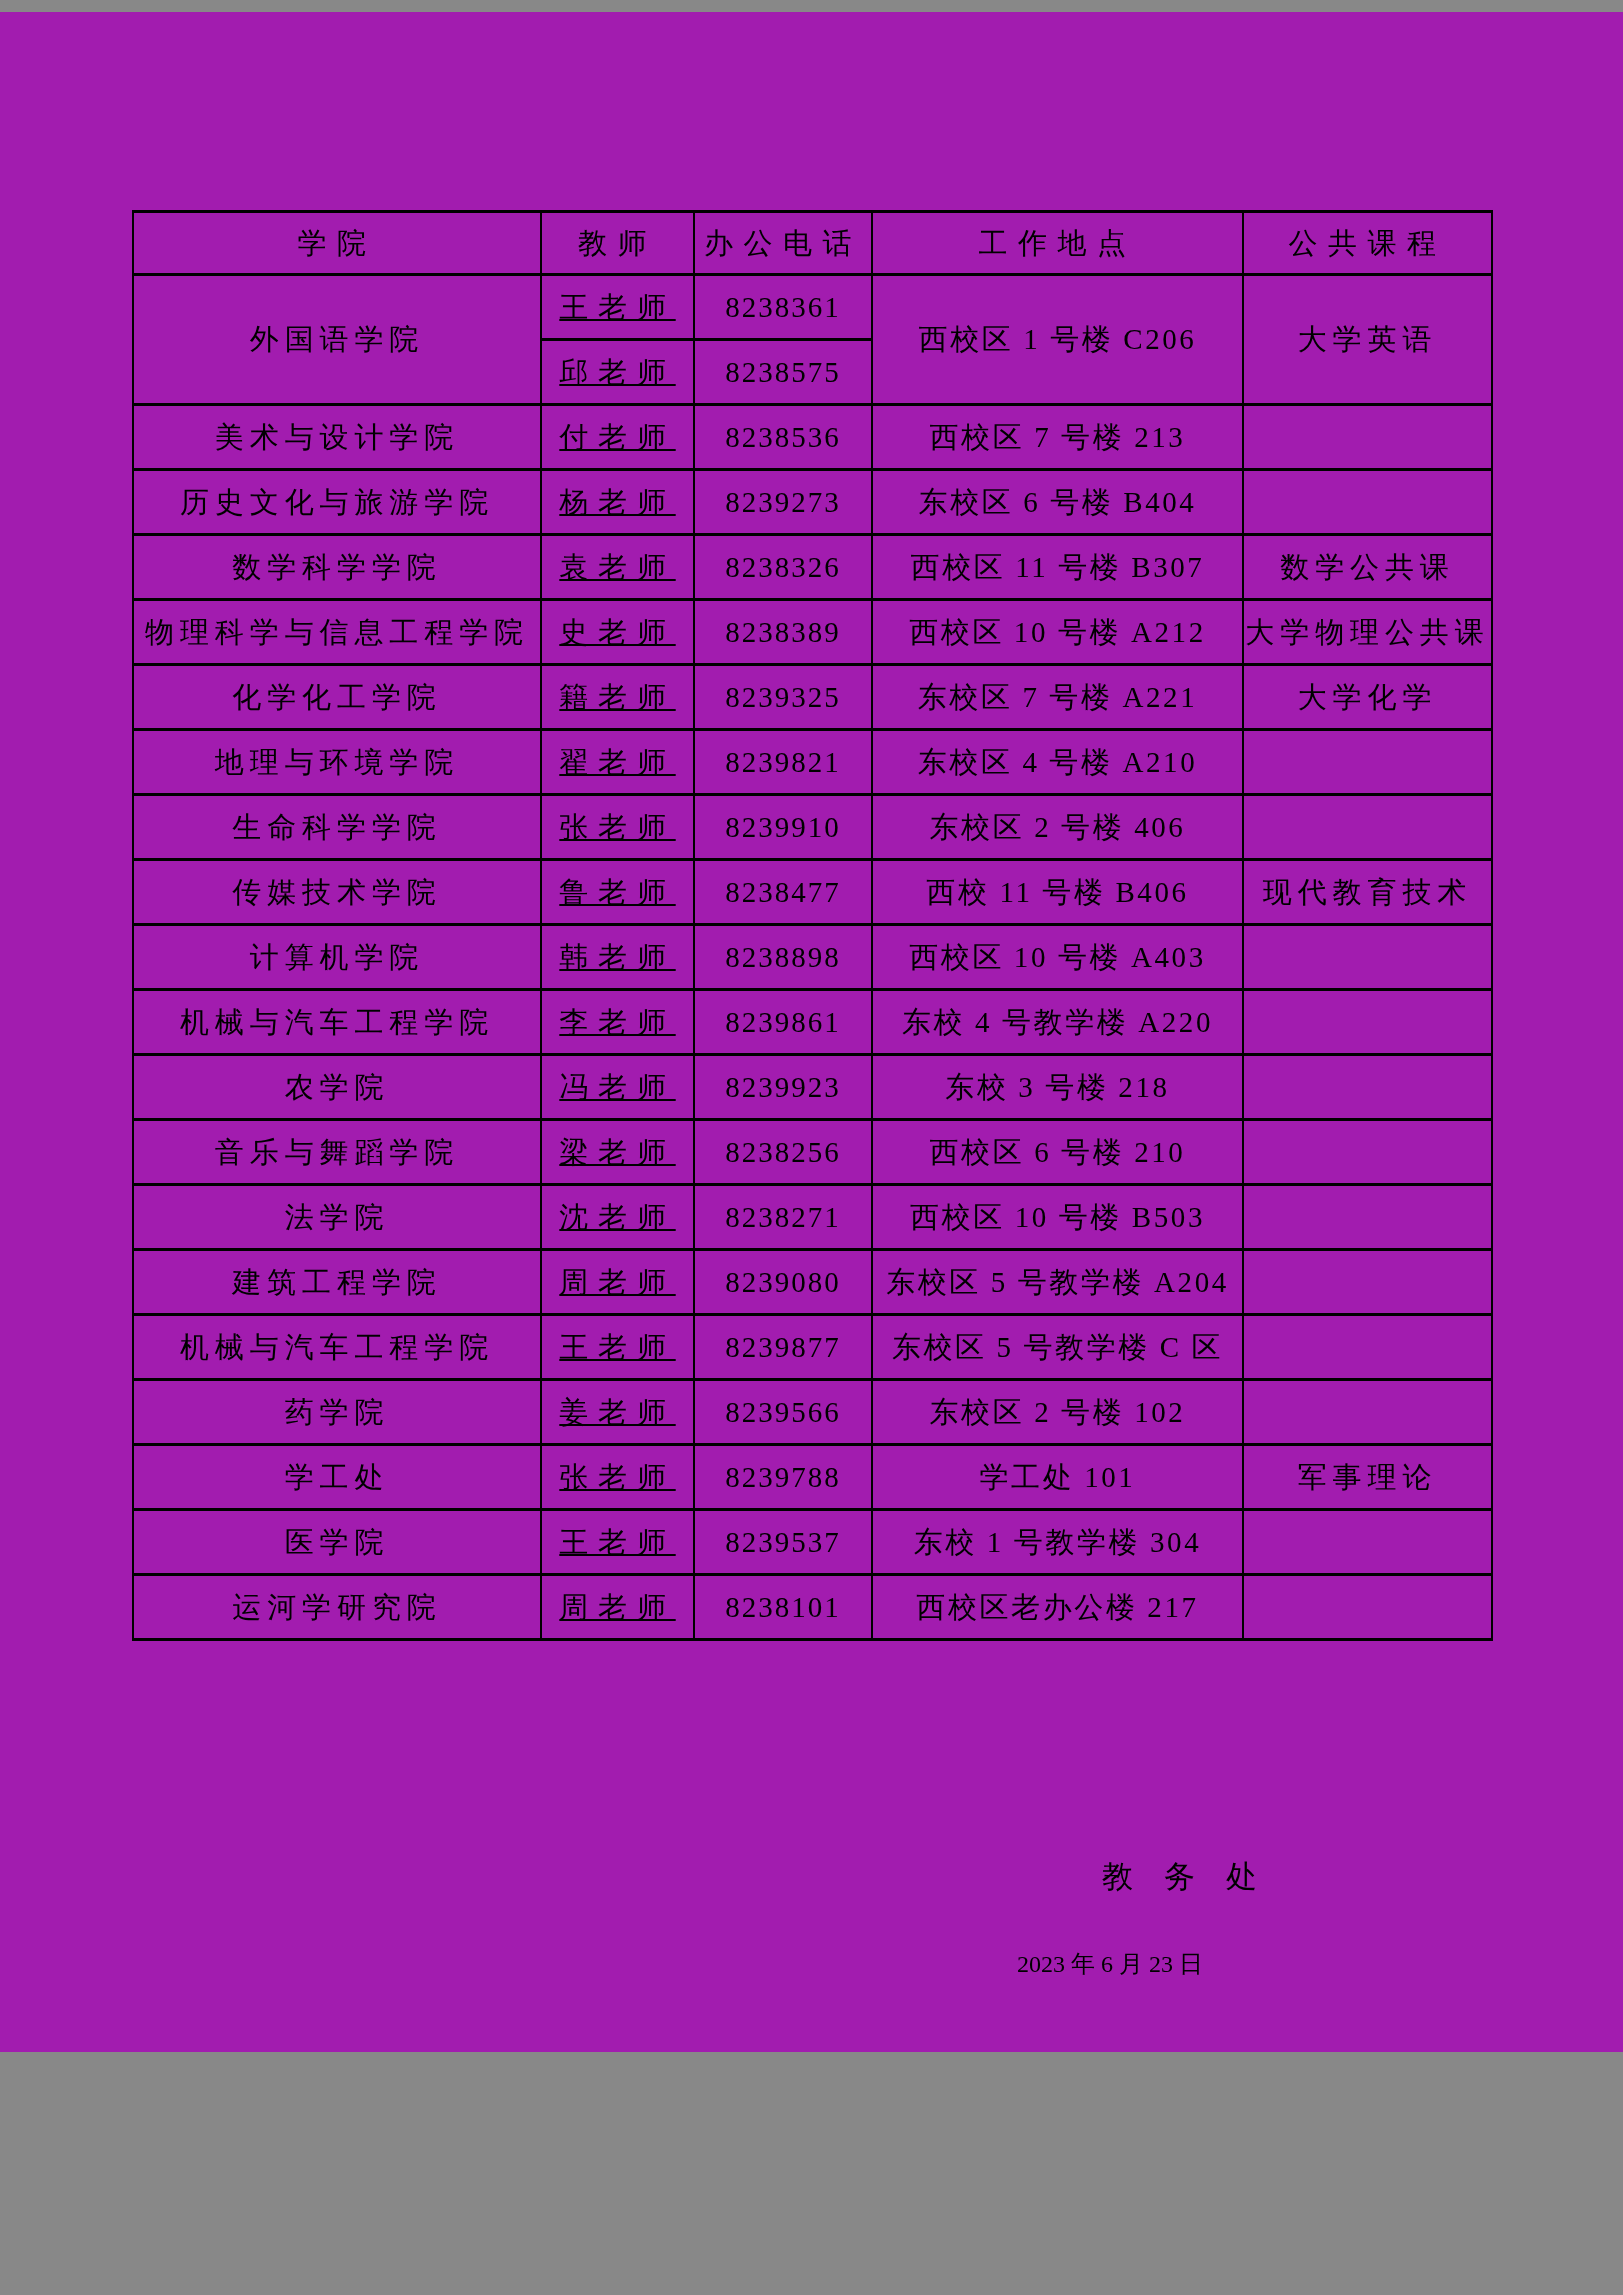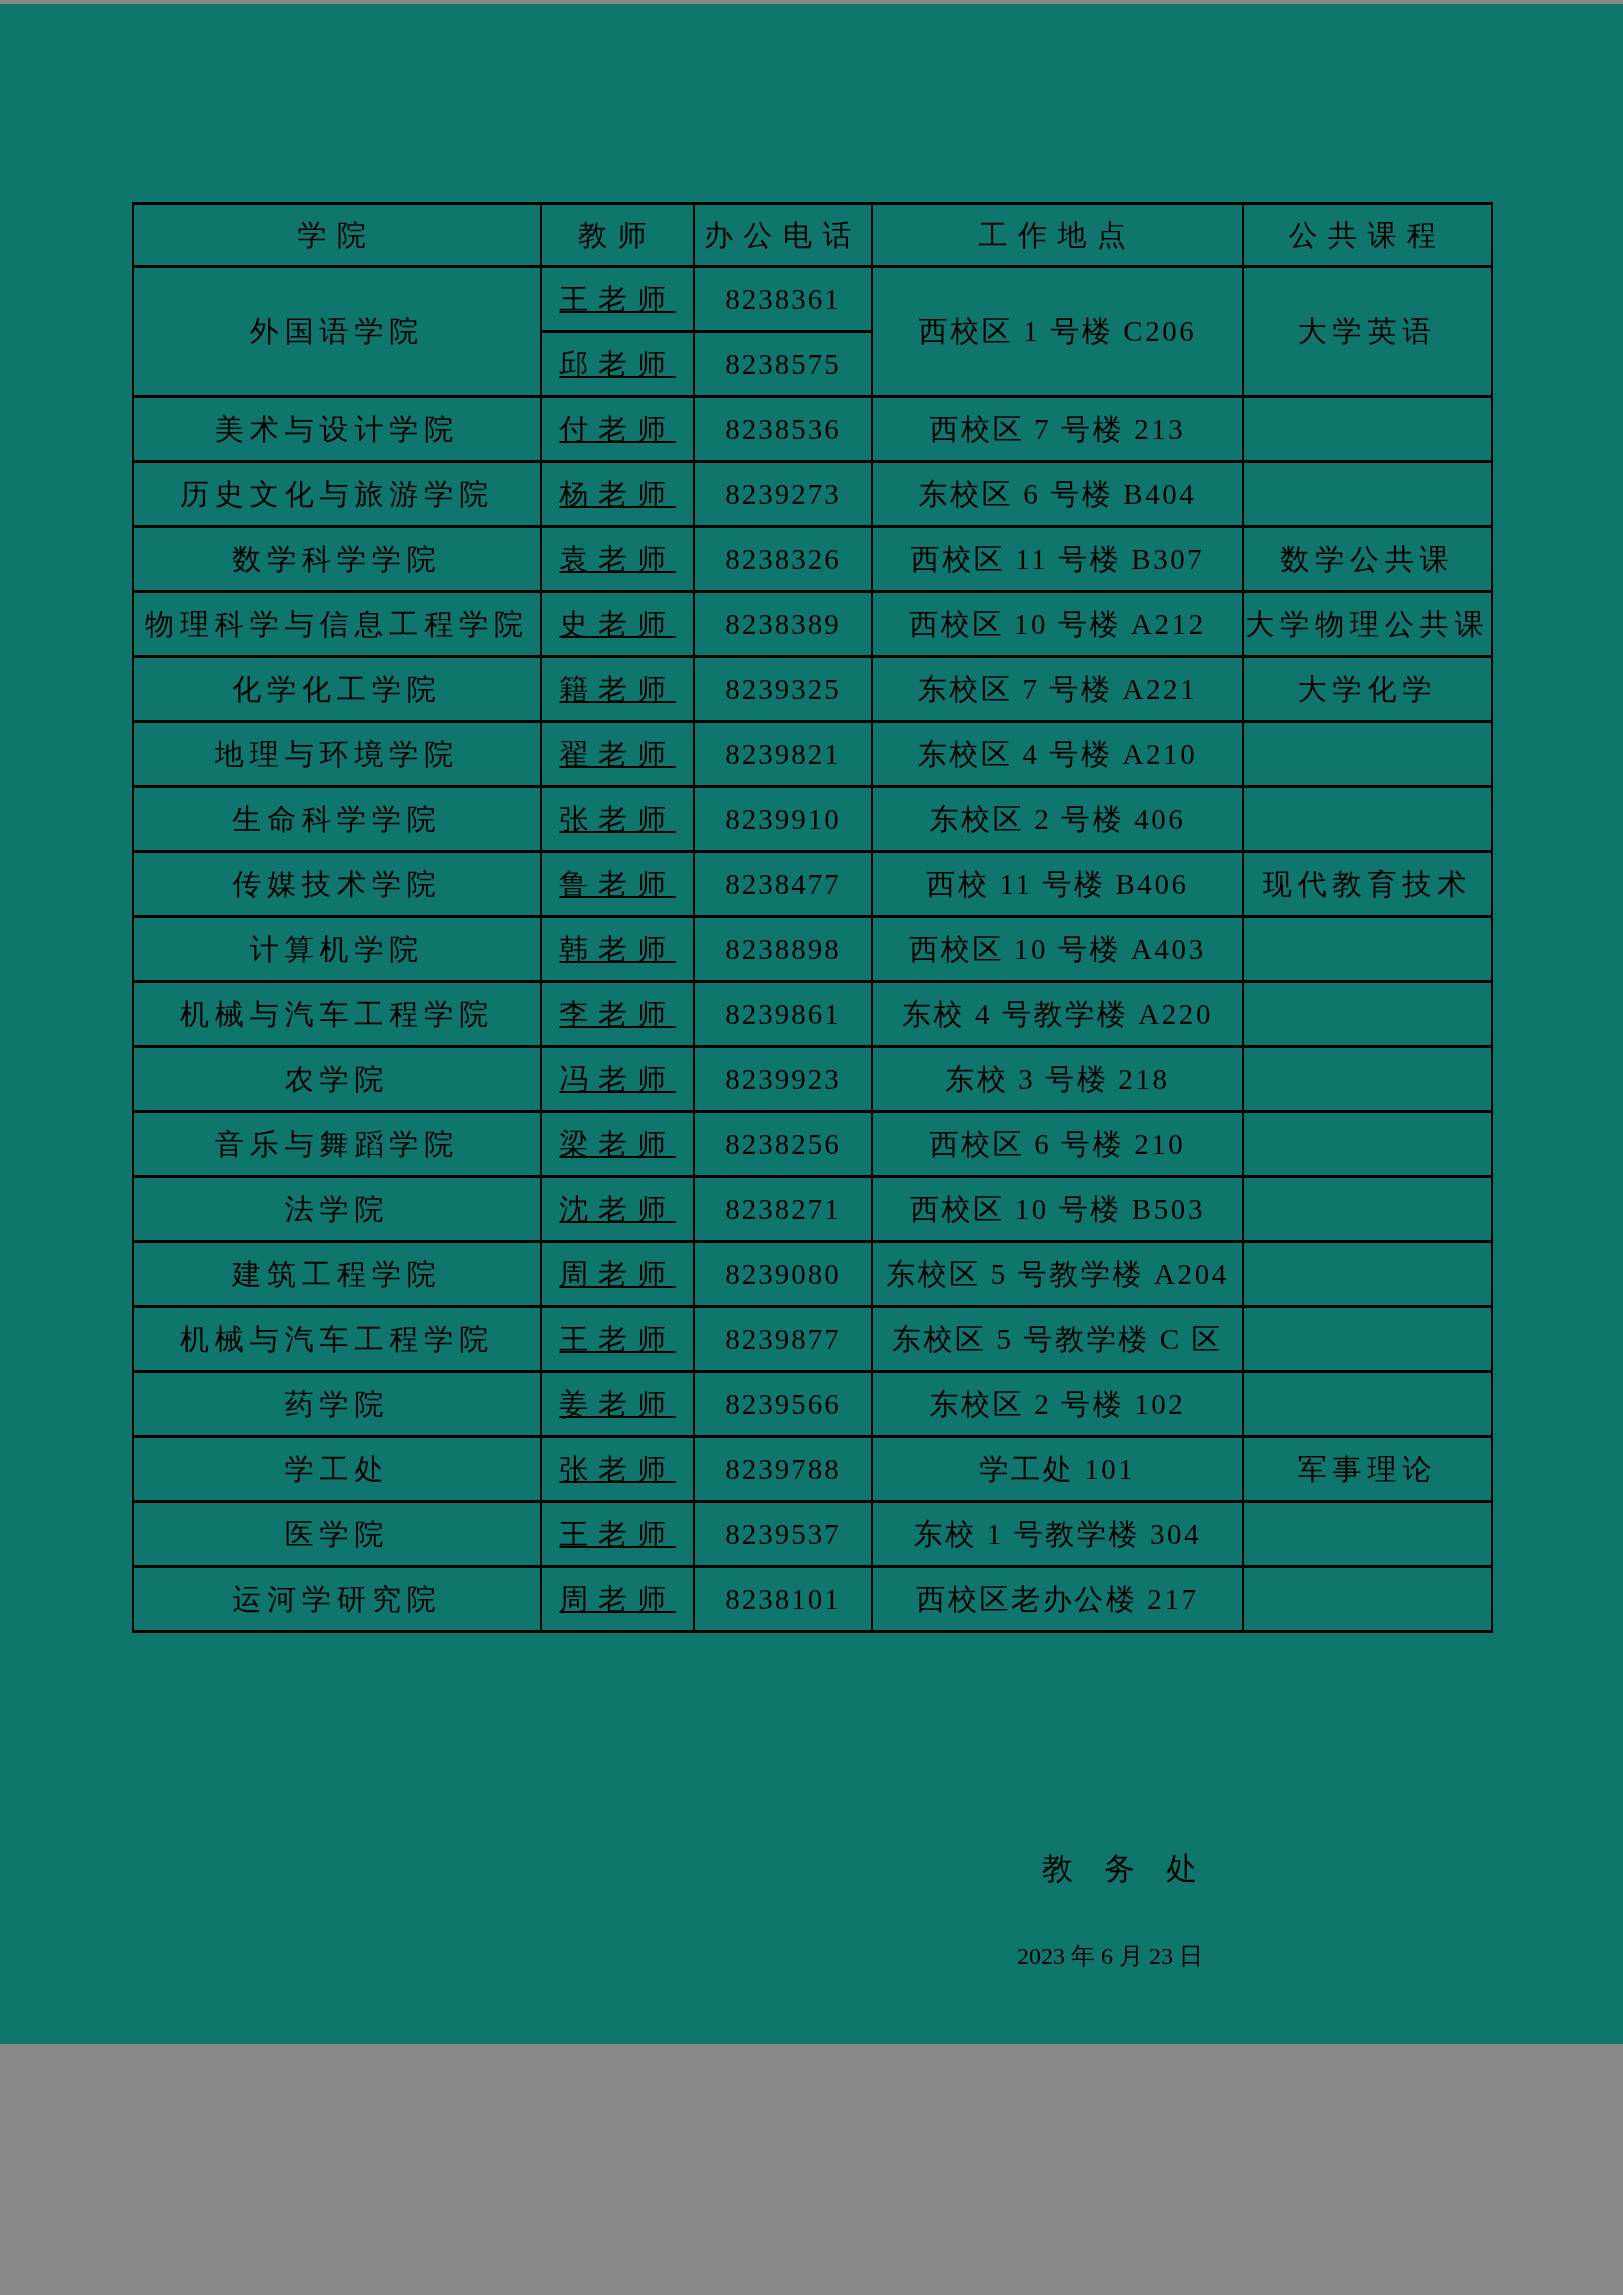--- a/index.html
+++ b/index.html
@@ -1,21 +1,21 @@
 <!DOCTYPE html>
 <html style="font-size:10.5px"><head>
 <meta charset="utf-8">
 <style>
   html, body { margin: 0; padding: 0; background: #888; }
   .page {
     position: relative;
     width: 1623px;
     height: 2040px;
-    margin: 4px auto;
-    background: #0f766e;
+    margin: 12px auto;
+    background: #a21caf;
     font-family: "Liberation Serif", "DejaVu Serif", serif;
     color: #000000;
     overflow: hidden;
   }
   table.roster {
     position: absolute;
     left: 132px;
     top: 198px;
     width: 1359px;
     border-collapse: collapse;
@@ -38,21 +38,21 @@
   table.roster thead tr { height: 63px; }
   table.roster tbody tr { height: 65px; }
   th.hdr            { letter-spacing: 10.5px; }
   td.c-college      { letter-spacing: 5.9px;  }
   td.c-teacher      { letter-spacing: 9.8px; text-decoration: underline; }
   td.c-phone        { letter-spacing: 2px;  }
   td.c-location     { letter-spacing: 2.6px;  }
   td.c-course       { letter-spacing: 5.9px;  }
   .sig-block {
     position: absolute;
-    left: 1042px;
+    left: 1102px;
     top: 1849px;
     font-size: 31px;
     line-height: 1;
     white-space: nowrap;
   }
   .date-line {
     position: absolute;
     left: 1017px;
     top: 1940px;
     font-size: 24px;

